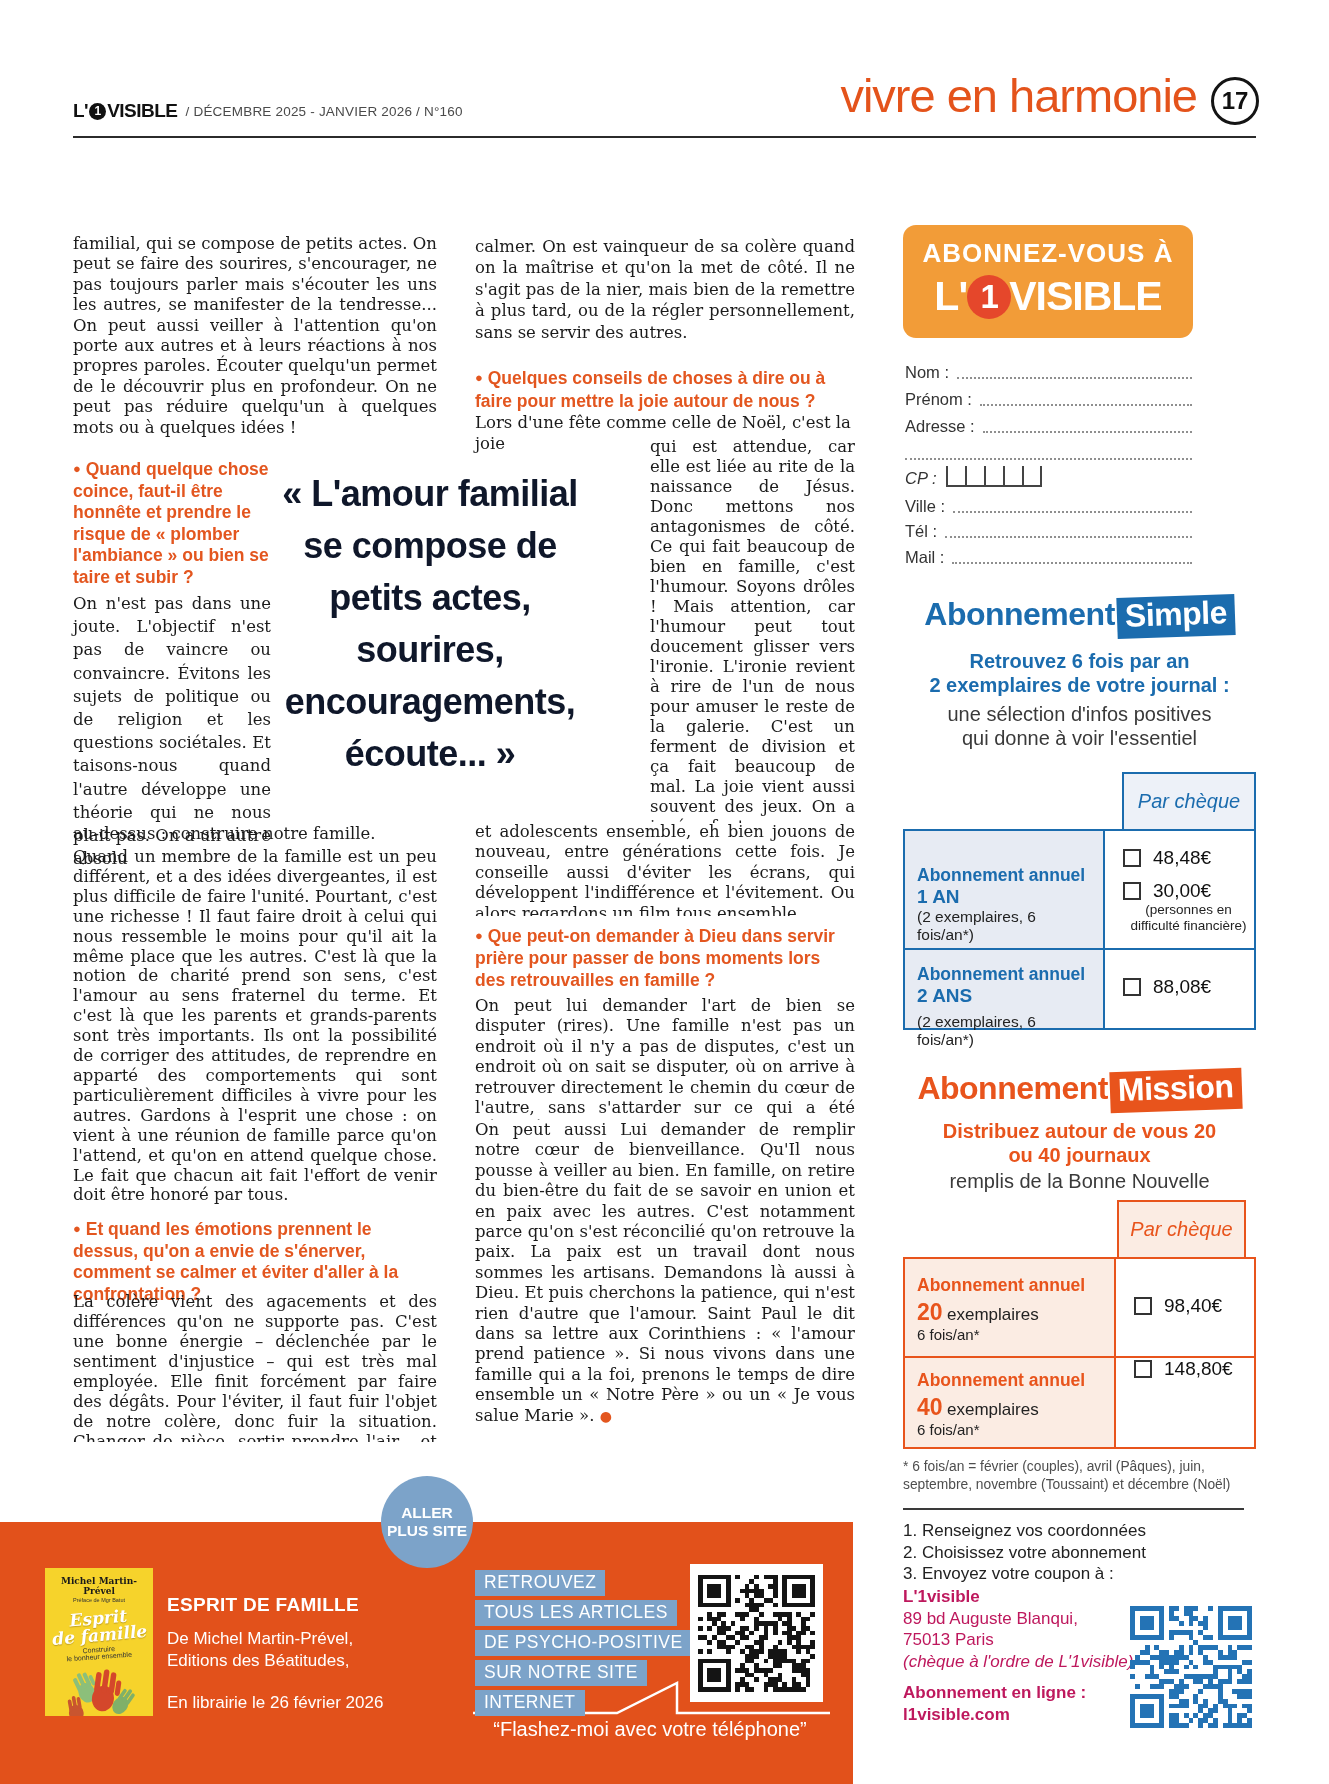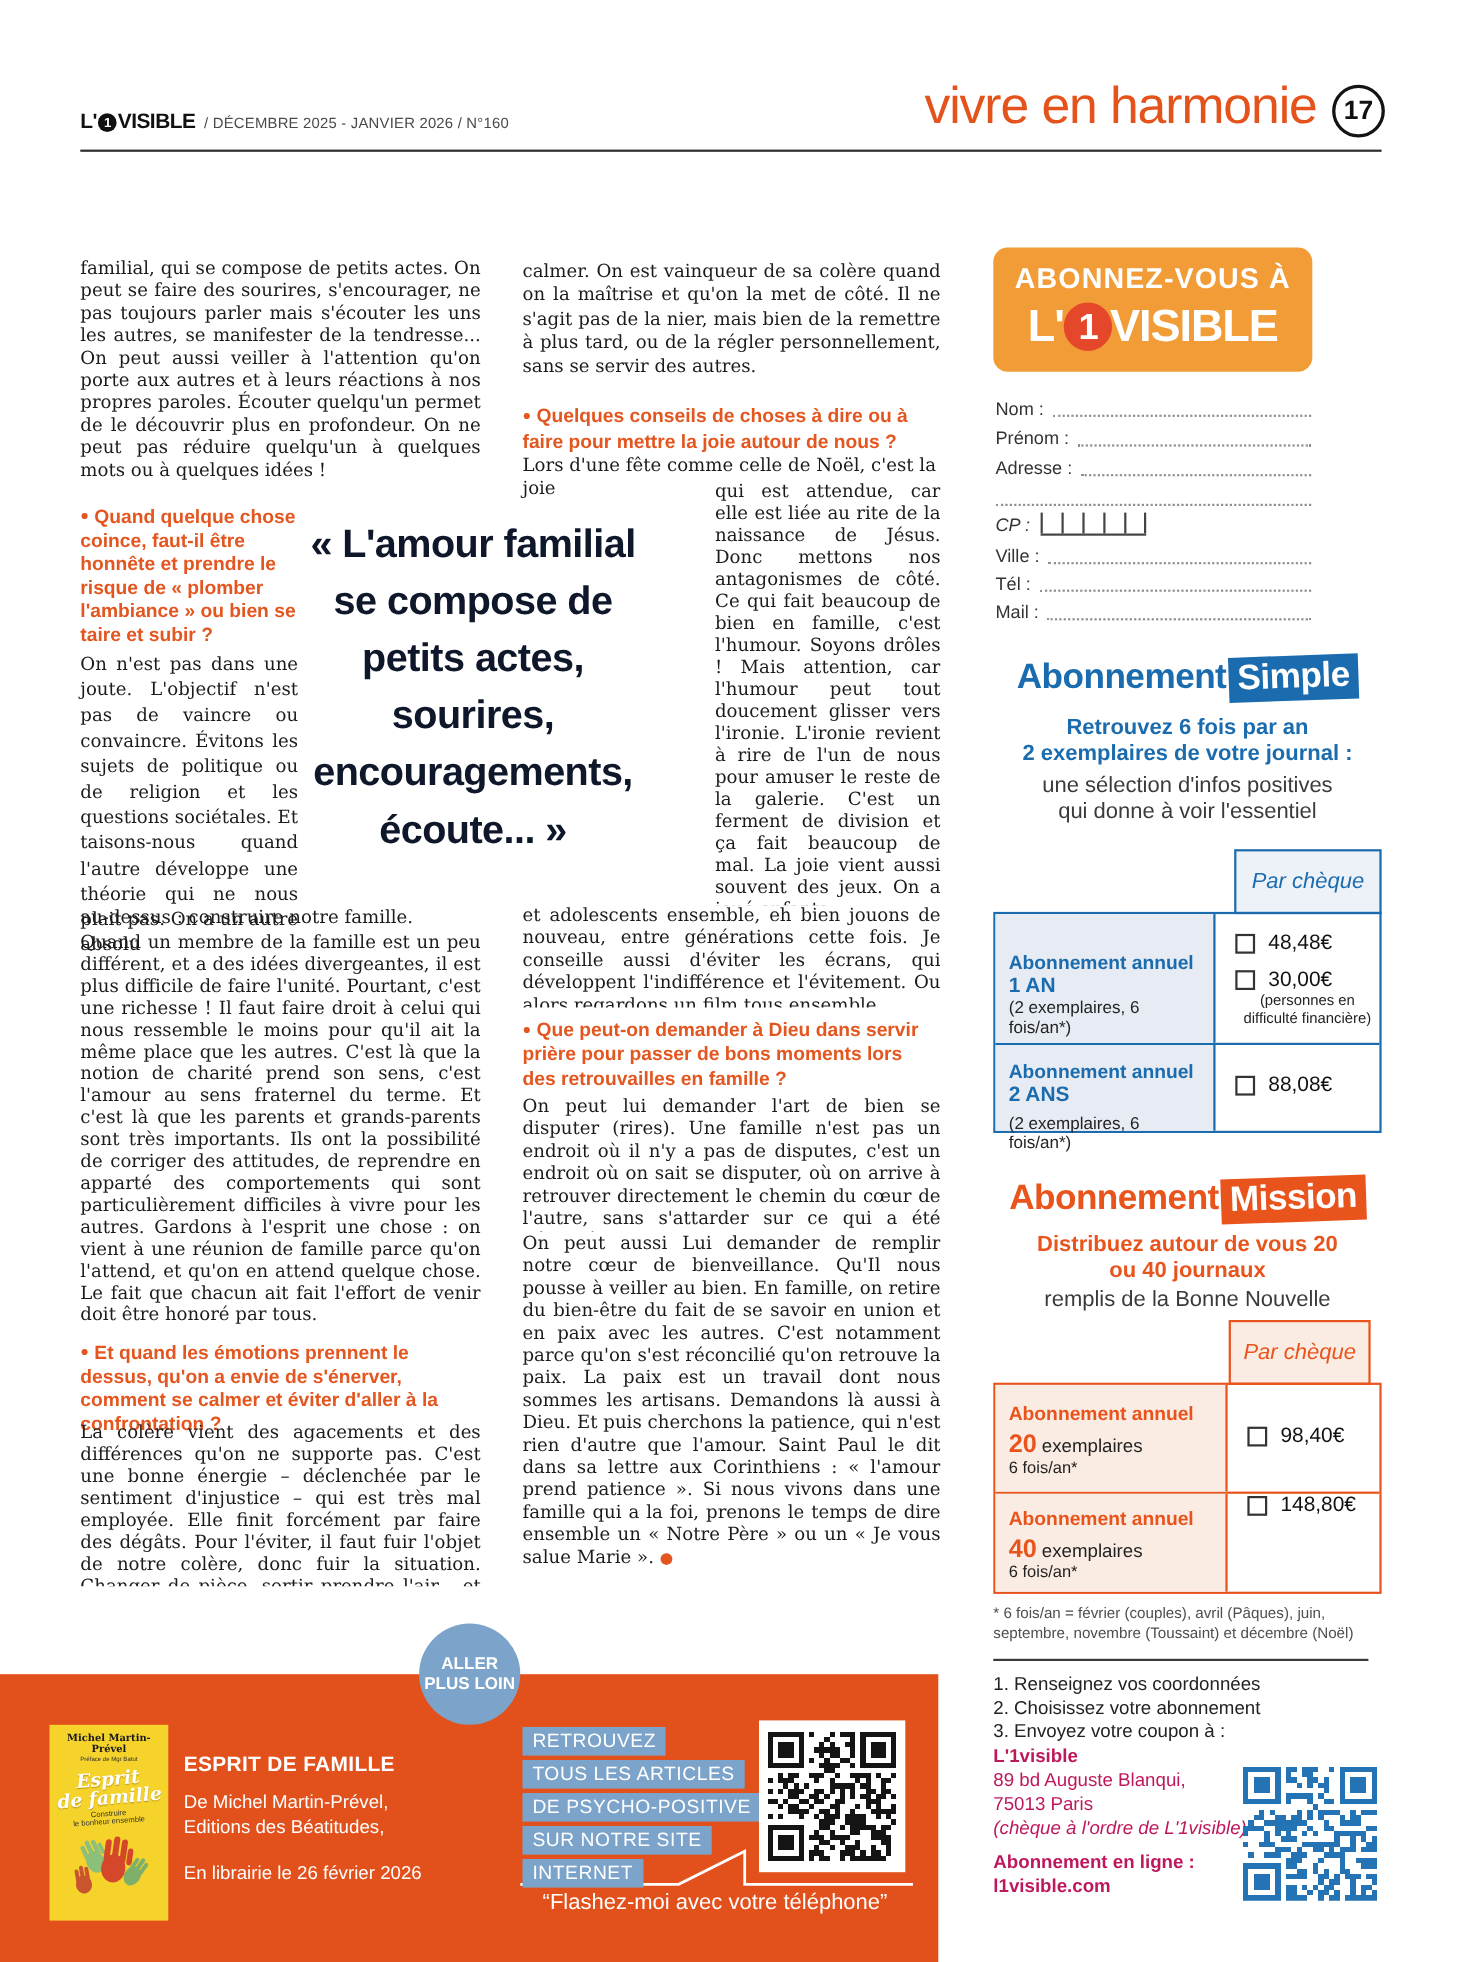--- a/index.html
+++ b/index.html
@@ -574,21 +574,21 @@
           <rect x="23" y="24" width="1" height="1"></rect>
           <rect x="24" y="24" width="1" height="1"></rect>
         </svg></div>
     </div>
 
   <div class="abs banner" style="left:0;top:1522px;width:853px;height:262px;">
     <svg class="abs" style="left:0;top:0;width:853px;height:262px;">
       <polyline points="473,191 617,191 677,161 677,191 830,191" fill="none" stroke="#ffffff" stroke-width="2.5"></polyline>
     </svg>
 
-    <div class="abs bookcover" style="left:45px;top:46px;width:108px;height:178px;">
+    <div class="abs bookcover" style="left:45px;top:46px;width:108px;height:148px;">
       <div class="bk-author">Michel Martin-Prével</div>
       <div class="bk-preface">Préface de Mgr Batut</div>
       <div class="bk-title pre">Esprit
 de famille</div>
       <div class="bk-sub"><span>Construire</span><br><span>le bonheur ensemble</span></div>
       <svg viewBox="0 0 100 70" style="width:96px;height:64px;margin-top:2px;">
         <g fill="#8CBF7A" transform="rotate(-25 35 30)">
             <ellipse cx="35" cy="34" rx="9" ry="11"></ellipse>
             <rect x="27" y="14" width="4.5" height="16" rx="2"></rect>
             <rect x="33" y="11" width="4.5" height="18" rx="2"></rect>
@@ -943,15 +943,15 @@
             <rect x="20" y="24" width="1" height="1"></rect>
             <rect x="21" y="24" width="1" height="1"></rect>
             <rect x="22" y="24" width="1" height="1"></rect>
           </svg></div>
       </div>
 
     <div class="abs caption" style="left:455px;top:196px;width:390px;">“Flashez-moi avec votre téléphone”</div>
   </div>
 
   <div class="abs badge-circle pre" style="left:381px;top:1476px;">ALLER
-PLUS LOIN</div>
+PLUS SITE</div>
 
 </div>
 
 </body></html>

